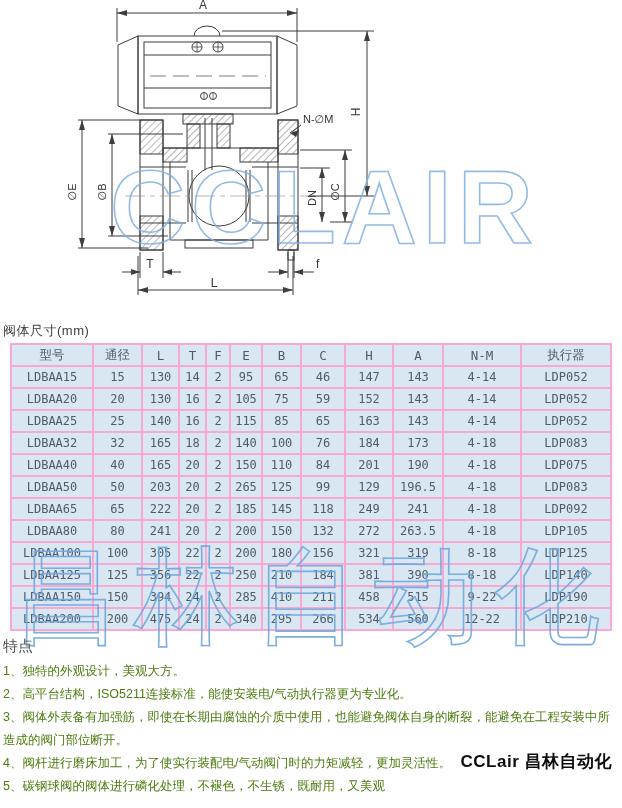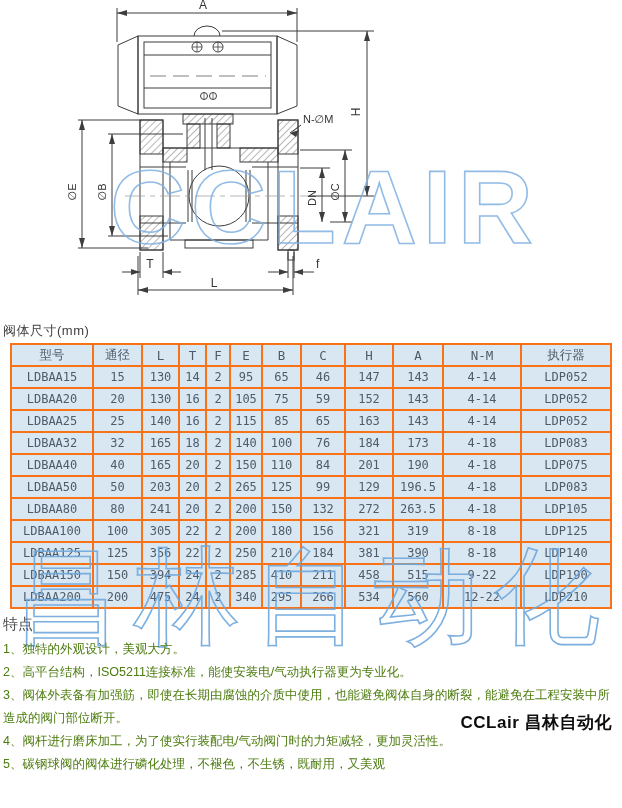--- a/index.html
+++ b/index.html
@@ -16,40 +16,40 @@
 
   
   .tbl-title{
     font-size:13px;font-weight:normal;color:#3f3f3f;
     margin:2px 0 3px 3px;letter-spacing:0.5px;
   }
   .tbl-wrap{position:relative;margin:0 10px;}
   table.dim{
     width:602px;table-layout:fixed;
     border-collapse:separate;border-spacing:2px;
-    background:#f97316;
+    background:#f9a8d4;
   }
   table.dim th, table.dim td{
     background:#d9e7f3;color:#4e5c6a;text-align:center;
     font-size:12px;font-weight:normal;height:20px;padding:0;
     font-family:"DejaVu Sans Mono","Liberation Sans",monospace,sans-serif;
     white-space:nowrap;overflow:hidden;
   }
   table.dim th{font-size:12.5px;}
   .tbl-watermark{
     position:absolute;left:0;top:178px;width:602px;height:140px;
     pointer-events:none;
   }
 
   
   .features{position:relative;padding:4px 4px 0 3px;height:146px;}
   .feat-heading{font-size:15px;color:#4f4f4f;margin:2px 0 4px 0;}
   .feat{font-size:12.5px;color:#4d7c0f;line-height:23px;}
   .brand-logo{
-    position:absolute;right:10px;bottom:25px;
+    position:absolute;right:10px;bottom:8px;
     font-size:17px;font-weight:bold;color:#0d0d0d;
     letter-spacing:0.5px;
   }
 </style>
 </head>
 <body>
 
 <div class="page">
 
   <div class="diagram">
@@ -313,20 +313,34 @@
             <td>2</td>
             <td>265</td>
             <td>125</td>
             <td>99</td>
             <td>129</td>
             <td>196.5</td>
             <td>4-18</td>
             <td>LDP083</td>
           </tr>
           <tr>
+            <td>LDBAA65</td>
+            <td>65</td>
+            <td>222</td>
+            <td>20</td>
+            <td>2</td>
+            <td>185</td>
+            <td>145</td>
+            <td>118</td>
+            <td>249</td>
+            <td>241</td>
+            <td>4-18</td>
+            <td>LDP092</td>
+          </tr>
+          <tr>
             <td>LDBAA80</td>
             <td>80</td>
             <td>241</td>
             <td>20</td>
             <td>2</td>
             <td>200</td>
             <td>150</td>
             <td>132</td>
             <td>272</td>
             <td>263.5</td>

